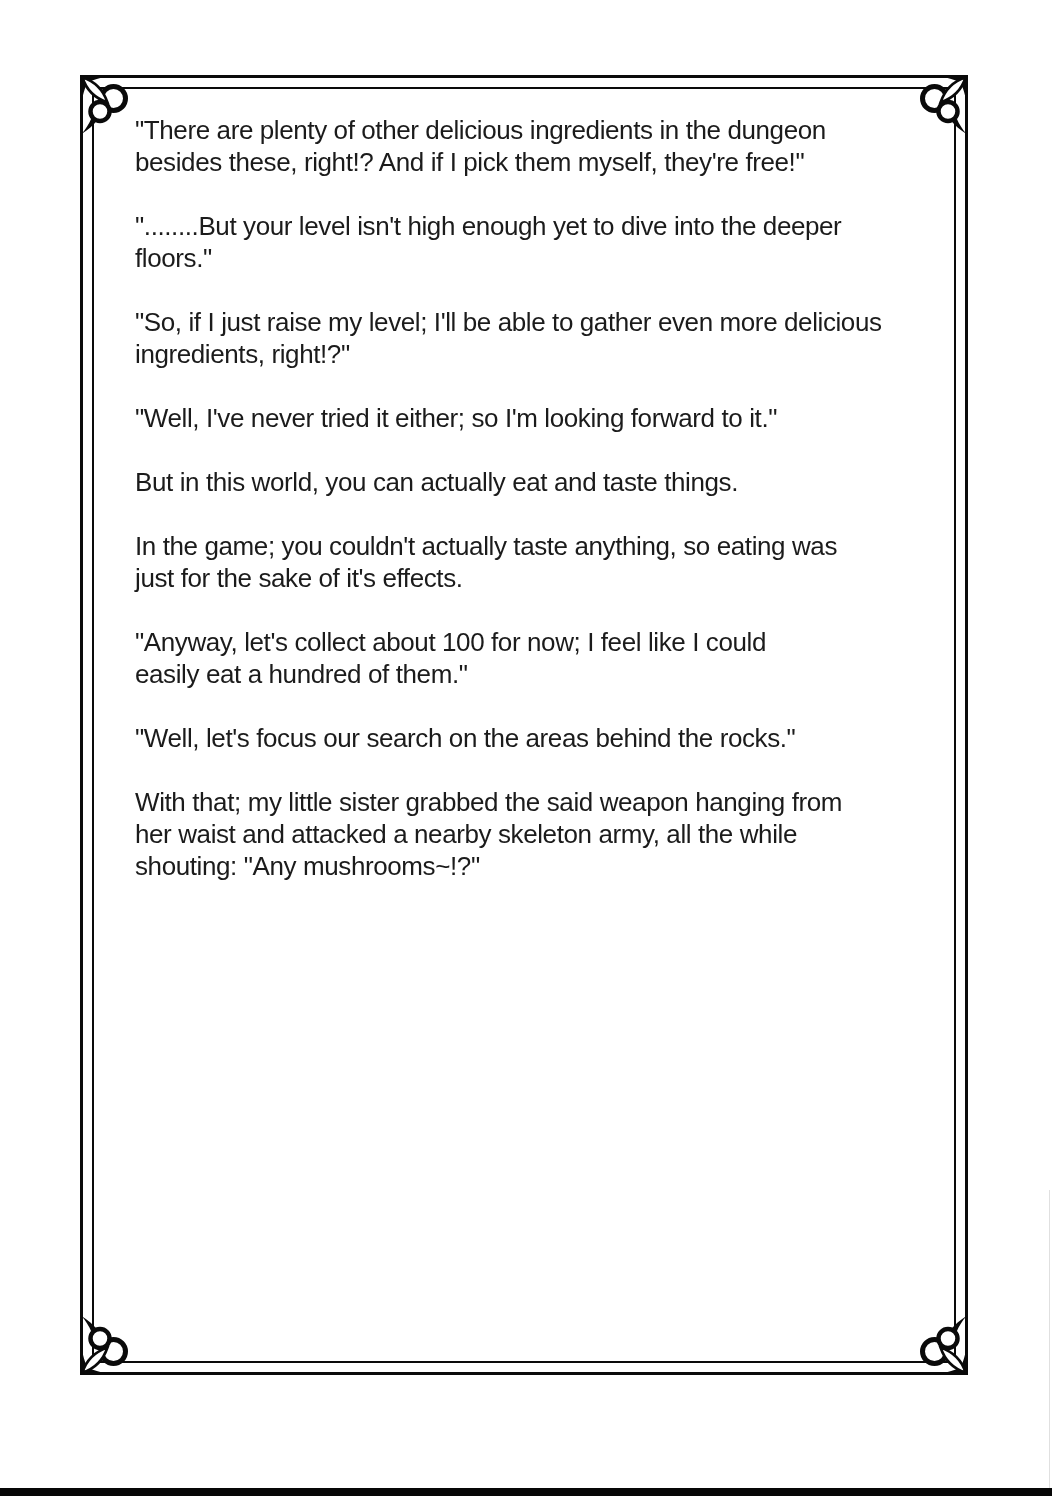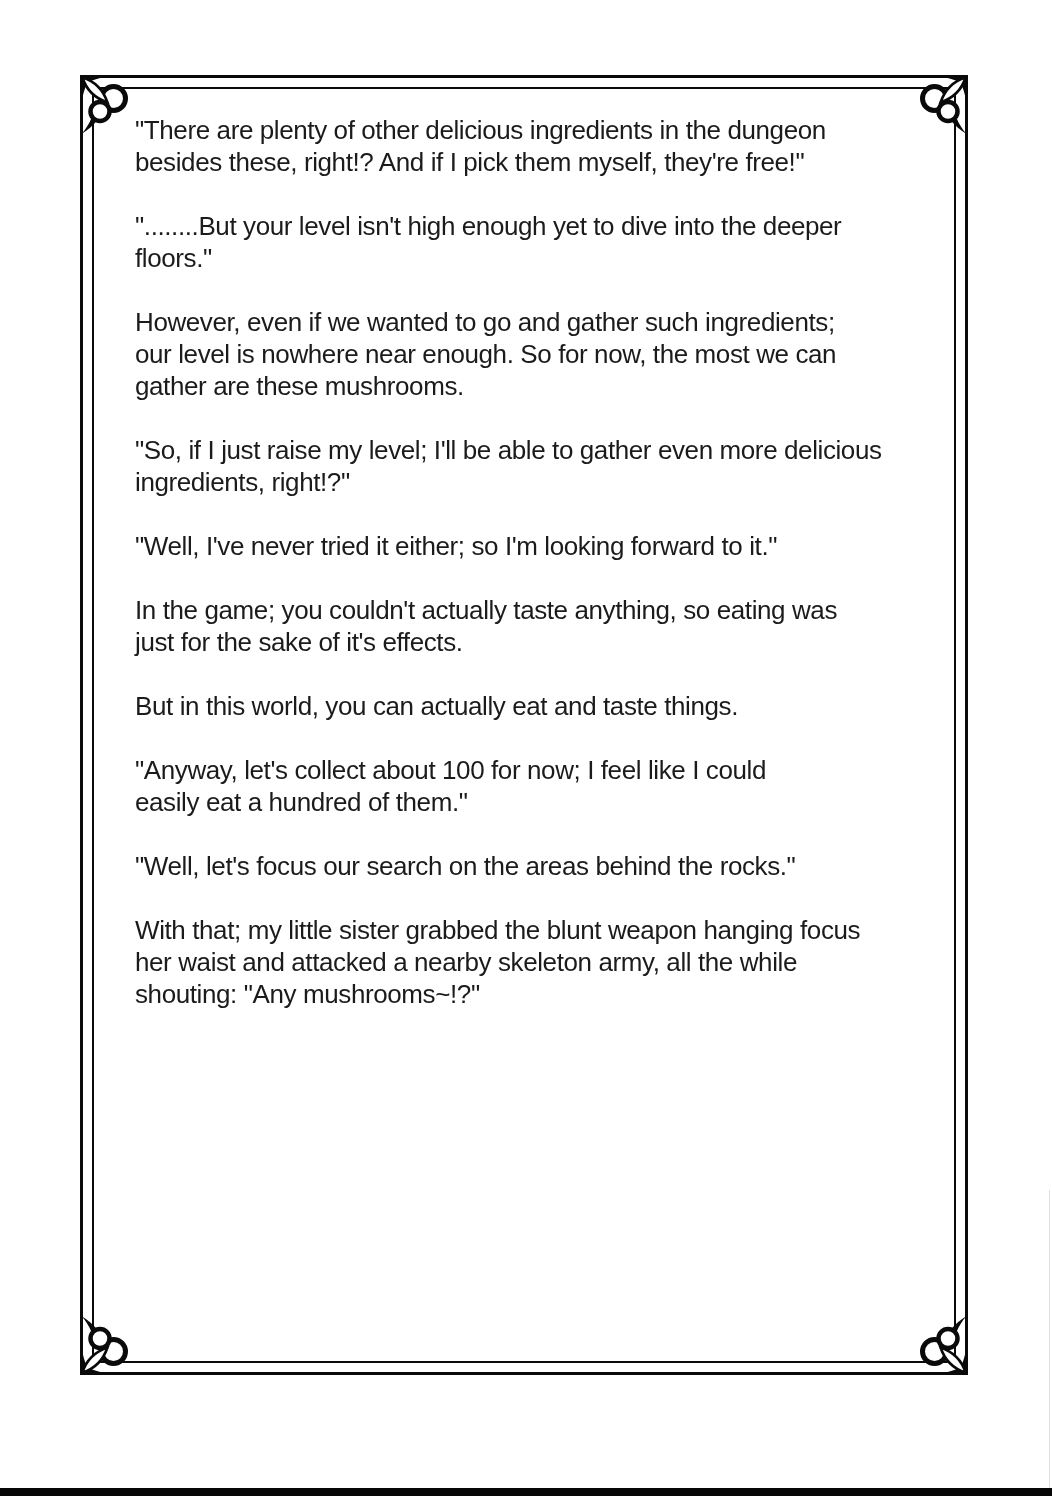--- a/index.html
+++ b/index.html
@@ -110,33 +110,30 @@
       </svg>
     <svg class="corner br" viewBox="0 0 60 60">
         <use href="#flourish"></use>
       </svg>
 
     <div class="content">
       <p>"There are plenty of other delicious ingredients in the dungeon
 besides these, right!? And if I pick them myself, they're free!"</p>
       <p>"........But your level isn't high enough yet to dive into the deeper
 floors."</p>
-      <p>However, even if we wanted to go and gather such ingredients;
-our level is nowhere near enough. So for now, the most we can
-gather are these mushrooms.</p>
       <p>"So, if I just raise my level; I'll be able to gather even more delicious
 ingredients, right!?"</p>
       <p>"Well, I've never tried it either; so I'm looking forward to it."</p>
+      <p>But in this world, you can actually eat and taste things.</p>
       <p>In the game; you couldn't actually taste anything, so eating was
 just for the sake of it's effects.</p>
-      <p>But in this world, you can actually eat and taste things.</p>
       <p>"Anyway, let's collect about 100 for now; I feel like I could
 easily eat a hundred of them."</p>
       <p>"Well, let's focus our search on the areas behind the rocks."</p>
-      <p>With that; my little sister grabbed the blunt weapon hanging focus
+      <p>With that; my little sister grabbed the said weapon hanging from
 her waist and attacked a nearby skeleton army, all the while
 shouting: "Any mushrooms~!?"</p>
     </div>
   </div>
 
   <div class="right-edge-line"></div>
   <div class="bottom-bar"></div>
 
 </div>
 

